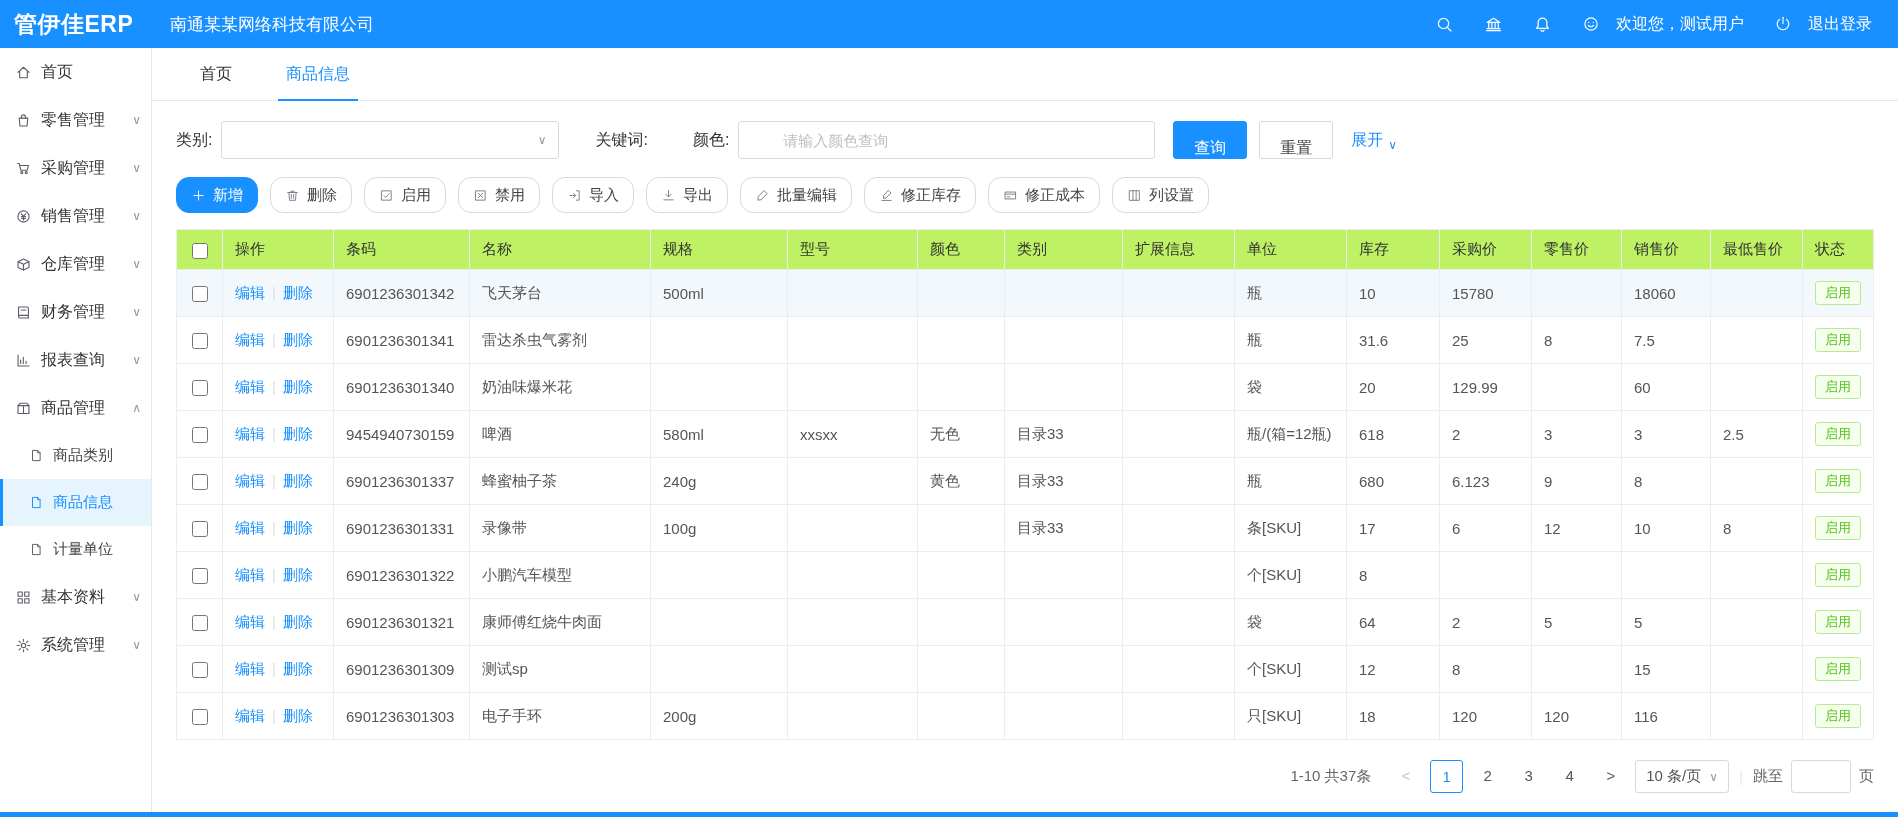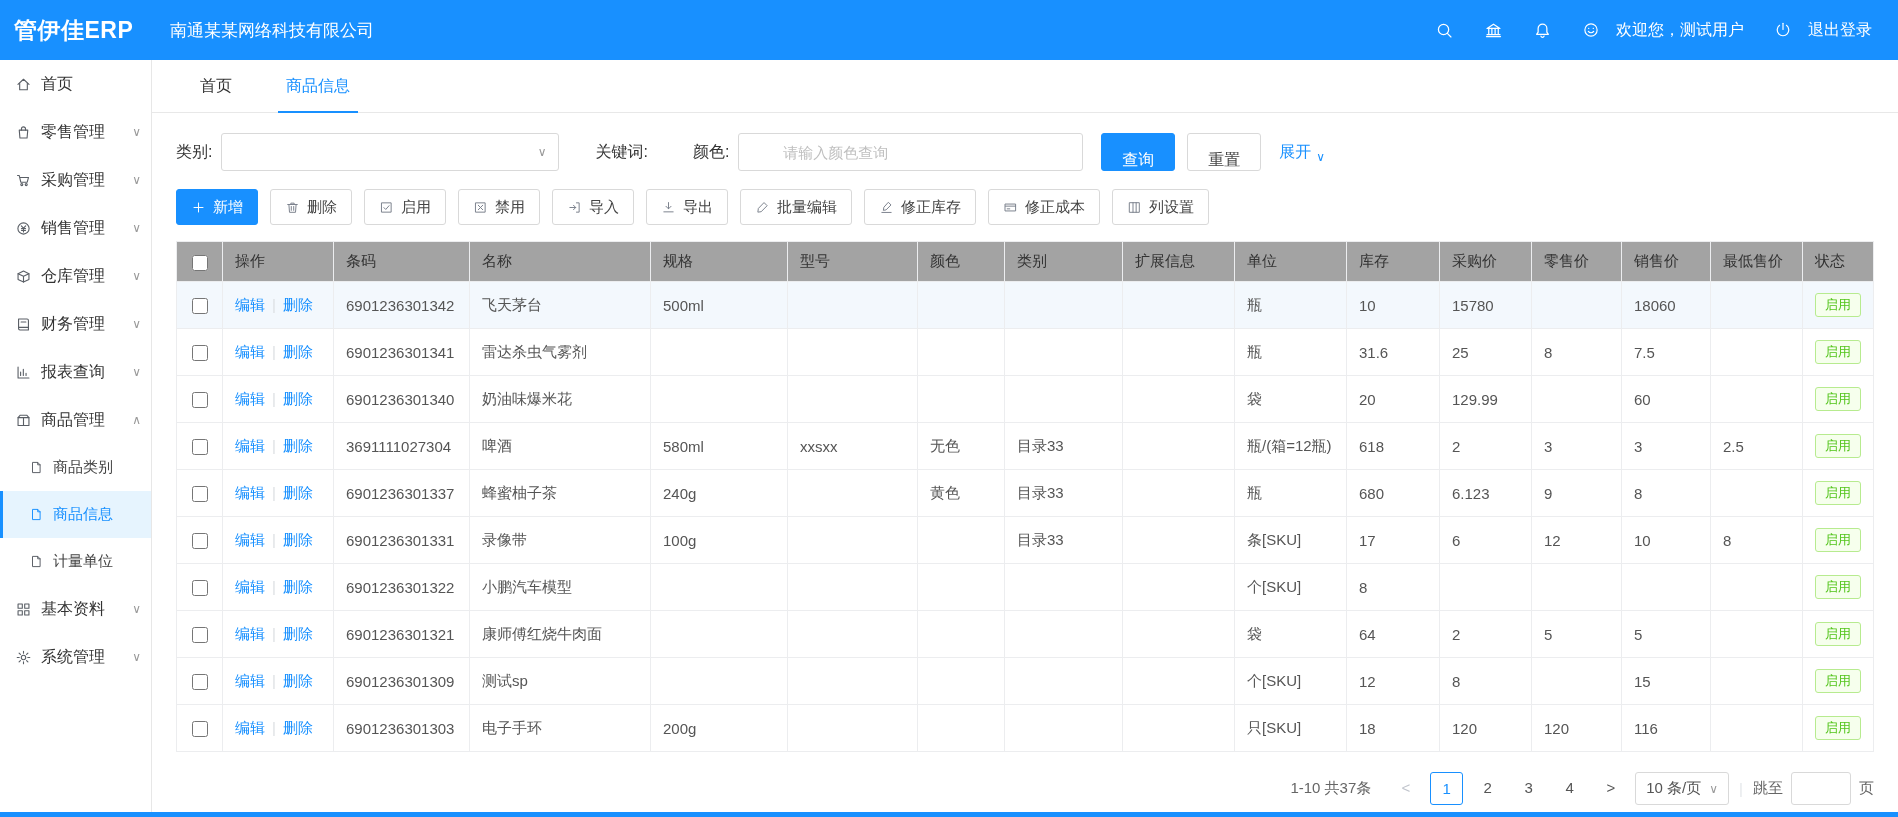--- a/index.html
+++ b/index.html
@@ -1,21 +1,21 @@
 <!DOCTYPE html>
 <html style="--blue: #1890ff;"><head>
 <meta charset="utf-8">
 <style>
   :root{ --blue:#1890ff; --border:#e8e8e8; --input-border:#d9d9d9; }
   *{box-sizing:border-box;}
   body{margin:0;font-family:"Liberation Sans","DejaVu Sans",sans-serif;background:#fff;}
   .app{width:1898px;height:817px;position:relative;overflow:hidden;background:#fff;}
 
   
-  .topbar{height:60px;background:var(--blue);display:flex;align-items:center;color:#fff;}
+  .topbar{height:48px;background:var(--blue);display:flex;align-items:center;color:#fff;}
   .logo{width:152px;min-width:152px;font-size:23px;font-weight:700;padding-left:14px;letter-spacing:.5px;white-space:nowrap;}
   .company{font-size:17px;margin-left:18px;white-space:nowrap;}
   .top-right{margin-left:auto;display:flex;align-items:center;gap:30px;padding-right:26px;font-size:16px;}
   #top-icons{display:flex;align-items:center;gap:30px;}
   .icon{display:inline-flex;width:17px;height:17px;flex:none;}
   .icon svg{width:100%;height:100%;}
   .top-icon{width:19px;height:19px;color:#fff;cursor:pointer;}
   .welcome,.logout{display:flex;align-items:center;gap:16px;cursor:pointer;white-space:nowrap;}
   .welcome .icon,.logout .icon{width:18px;height:18px;}
 
@@ -39,38 +39,38 @@
   .tab.active::after{content:'';position:absolute;left:0;right:0;bottom:-1px;height:2px;background:var(--blue);}
 
   .content{padding:20px 24px 0;flex:1;}
 
   
   .filters{display:flex;align-items:center;}
   .flabel{font-size:16px;color:#333;margin-right:9px;white-space:nowrap;}
   .fselect{width:338px;height:38px;border:1px solid var(--input-border);border-radius:3px;display:flex;align-items:center;justify-content:space-between;padding:0 12px;color:#bfbfbf;background:#fff;cursor:pointer;}
   .finput{height:38px;border:1px solid var(--input-border);border-radius:3px;padding:0 12px;font-size:15px;color:#333;outline:none;font-family:inherit;}
   .finput::placeholder{color:#bfbfbf;}
-  .w-keyword{width:330px;} .w-color{width:345px;padding-left:44px;}
+  .w-keyword{width:330px;} .w-color{width:417px;padding-left:44px;}
   .ml36{margin-left:36px;} .ml18{margin-left:18px;} .ml12{margin-left:12px;}
   .btn{height:38px;padding:16px 20px;border:1px solid var(--input-border);background:#fff;border-radius:3px;font-size:16px;color:#444;cursor:pointer;font-family:inherit;white-space:nowrap;}
   .btn.primary{background:var(--blue);border-color:var(--blue);color:#fff;}
   .expand-link{color:var(--blue);font-size:16px;display:flex;align-items:flex-end;gap:5px;cursor:pointer;text-decoration:none;white-space:nowrap;}
   .expand-link .chev{color:var(--blue);}
 
   
   .toolbar{display:flex;gap:12px;margin-top:18px;}
-  .tbtn{height:36px;padding:0 14px;display:flex;align-items:center;gap:7px;border:1px solid var(--input-border);background:#fff;border-radius:3px;font-size:15px;color:#444;cursor:pointer;font-family:inherit;white-space:nowrap;}
+  .tbtn{height:36px;padding:0 14px;display:flex;align-items:center;gap:7px;border:1px solid var(--input-border);background:#fff;border-radius:13px;font-size:15px;color:#444;cursor:pointer;font-family:inherit;white-space:nowrap;}
   .tbtn .icon{width:15px;height:15px;color:#7a818c;}
   .tbtn.primary{background:var(--blue);color:#fff;border-color:var(--blue);}
   .tbtn.primary .icon{color:#fff;}
 
   
   .grid{width:100%;border-collapse:collapse;table-layout:fixed;margin-top:16px;}
   .grid th,.grid td{border:1px solid #ecedef;padding:0 12px;font-size:15px;text-align:left;overflow:hidden;white-space:nowrap;text-overflow:ellipsis;}
-  .grid thead th{background:#a3a3a3;height:40px;color:#333;font-weight:500;}
+  .grid thead th{background:#bef264;height:40px;color:#333;font-weight:500;}
   .grid td{height:47px;color:#555;}
   .grid tbody tr:first-child td{background:#f3f8fd;}
   .cb-cell{text-align:center !important;padding:0 !important;}
   .grid input[type=checkbox]{width:16px;height:16px;accent-color:var(--blue);margin:0;vertical-align:middle;cursor:pointer;}
   .op-link{color:var(--blue);cursor:pointer;text-decoration:none;}
   .op-sep{color:#dcdfe3;margin:0 7px;}
   .tag{display:inline-block;padding:3px 9px;font-size:13px;line-height:1.25;color:#52c41a;background:#f6ffed;border:1px solid #b7eb8f;border-radius:3px;}
 
   
   .pagination{display:flex;justify-content:flex-end;align-items:center;margin-top:20px;font-size:15px;color:#666;gap:8px;}
@@ -478,21 +478,21 @@
                 <td>20</td>
                 <td>129.99</td>
                 <td></td>
                 <td>60</td>
                 <td></td>
                 <td><span class="tag">启用</span></td>
               </tr>
               <tr>
                 <td class="cb-cell"><input type="checkbox" style=""></td>
                 <td><a class="op-link">编辑</a><span class="op-sep">|</span><a class="op-link">删除</a></td>
-                <td>3691111027304</td>
+                <td>9454940730159</td>
                 <td>啤酒</td>
                 <td>580ml</td>
                 <td>xxsxx</td>
                 <td>无色</td>
                 <td>目录33</td>
                 <td></td>
                 <td>瓶/(箱=12瓶)</td>
                 <td>618</td>
                 <td>2</td>
                 <td>3</td>

